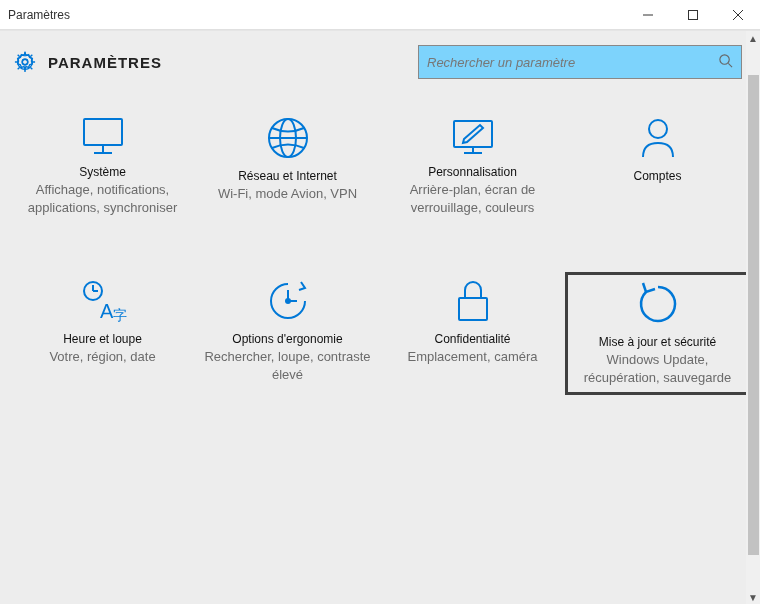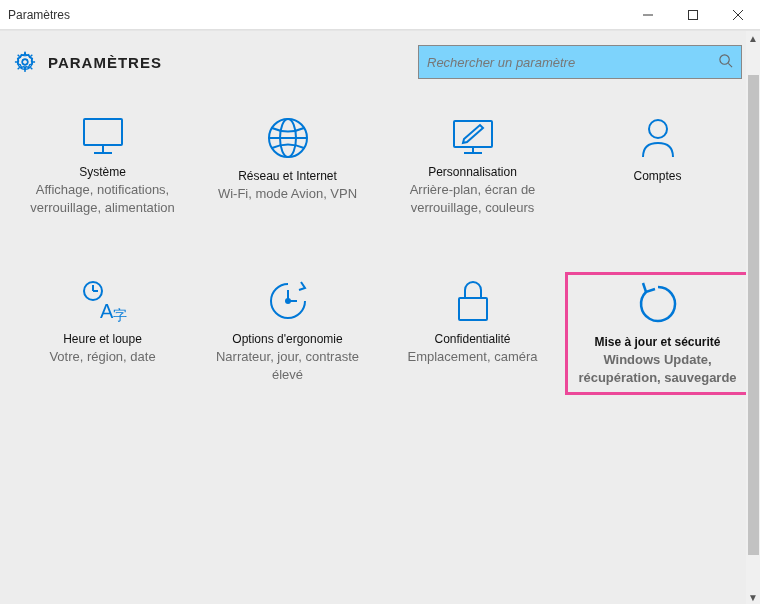--- a/index.html
+++ b/index.html
@@ -90,22 +90,21 @@
     color: #111;
     margin-bottom: 2px;
   }
   .tile-sub {
     font-size: 13px;
     color: #6b6b6b;
     line-height: 1.35;
     max-width: 170px;
   }
   .highlight {
-    border: 3px solid #ec4899;
-    font-weight: bold;
+    border: 3px solid #404040;
   }
   .scrollbar {
     position: absolute;
     right: 0;
     top: 0;
     width: 14px;
     height: 100%;
     background: #f0f0f0;
   }
   .scrollbar-thumb {
@@ -177,21 +176,21 @@
 
   <div class="grid">
 
     <div class="tile">
       <svg width="46" height="42" viewBox="0 0 46 42" fill="none" stroke="#0078d7" stroke-width="2">
         <rect x="4" y="4" width="38" height="26" rx="1"></rect>
         <line x1="14" y1="38" x2="32" y2="38"></line>
         <line x1="23" y1="30" x2="23" y2="38"></line>
       </svg>
       <div class="tile-title">Système</div>
-      <div class="tile-sub">Affichage, notifications, verrouillage, alimentation</div>
+      <div class="tile-sub">Affichage, notifications, applications, synchroniser</div>
     </div>
 
 
     <div class="tile">
       <svg width="46" height="46" viewBox="0 0 46 46" fill="none" stroke="#0078d7" stroke-width="2">
         <circle cx="23" cy="23" r="19"></circle>
         <ellipse cx="23" cy="23" rx="8" ry="19"></ellipse>
         <line x1="4" y1="23" x2="42" y2="23"></line>
         <path d="M7 13 Q23 20 39 13"></path>
         <path d="M7 33 Q23 26 39 33"></path>
@@ -233,21 +232,21 @@
 
     <div class="tile">
       <svg width="46" height="46" viewBox="0 0 46 46" fill="none" stroke="#0078d7" stroke-width="2">
         <path d="M40 23 A17 17 0 1 1 23 6"></path>
         <polyline points="36,4 40,10 34,12" fill="none"></polyline>
         <circle cx="23" cy="23" r="3" fill="#0078d7" stroke="none"></circle>
         <line x1="23" y1="23" x2="23" y2="12"></line>
         <line x1="23" y1="23" x2="32" y2="23"></line>
       </svg>
       <div class="tile-title">Options d'ergonomie</div>
-      <div class="tile-sub">Narrateur, jour, contraste élevé</div>
+      <div class="tile-sub">Rechercher, loupe, contraste élevé</div>
     </div>
 
     <div class="tile">
       <svg width="40" height="46" viewBox="0 0 40 46" fill="none" stroke="#0078d7" stroke-width="2">
         <rect x="6" y="20" width="28" height="22" rx="1"></rect>
         <path d="M12 20 V12 a8 8 0 0 1 16 0 V20"></path>
       </svg>
       <div class="tile-title">Confidentialité</div>
       <div class="tile-sub">Emplacement, caméra</div>
     </div>

